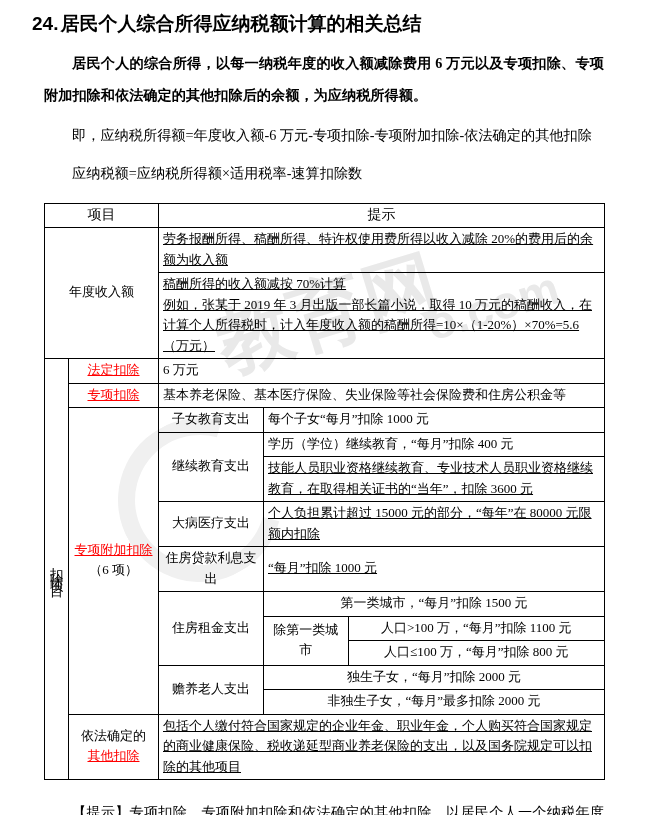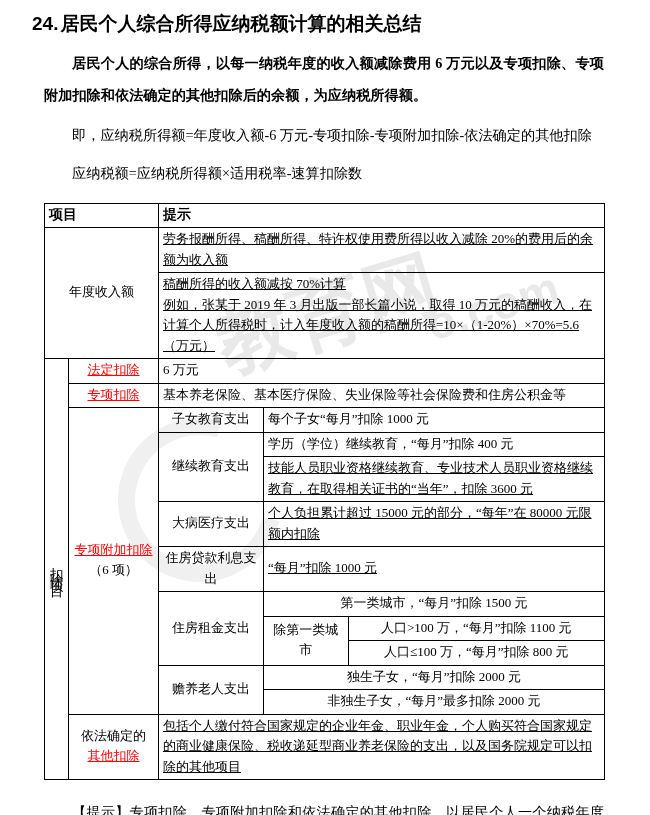--- a/index.html
+++ b/index.html
@@ -92,24 +92,23 @@
     font-size: 13px;
     line-height: 20.5px;
   }
   table.main td {
     border: 1px solid #000000;
     padding: 1px 4px 2px 4px;
     vertical-align: middle;
     word-break: break-all;
   }
   td.hdr {
-    text-align: left;
+    text-align: center;
     padding: 3px 4px 4px 4px;
     font-size: 14px;
-    font-weight: bold;
   }
   td.lbl-center {
     text-align: center;
   }
   td.content {
     text-align: left;
     vertical-align: middle;
   }
   td.tall { padding-top: 3px; padding-bottom: 3px; text-decoration: underline; }
 

